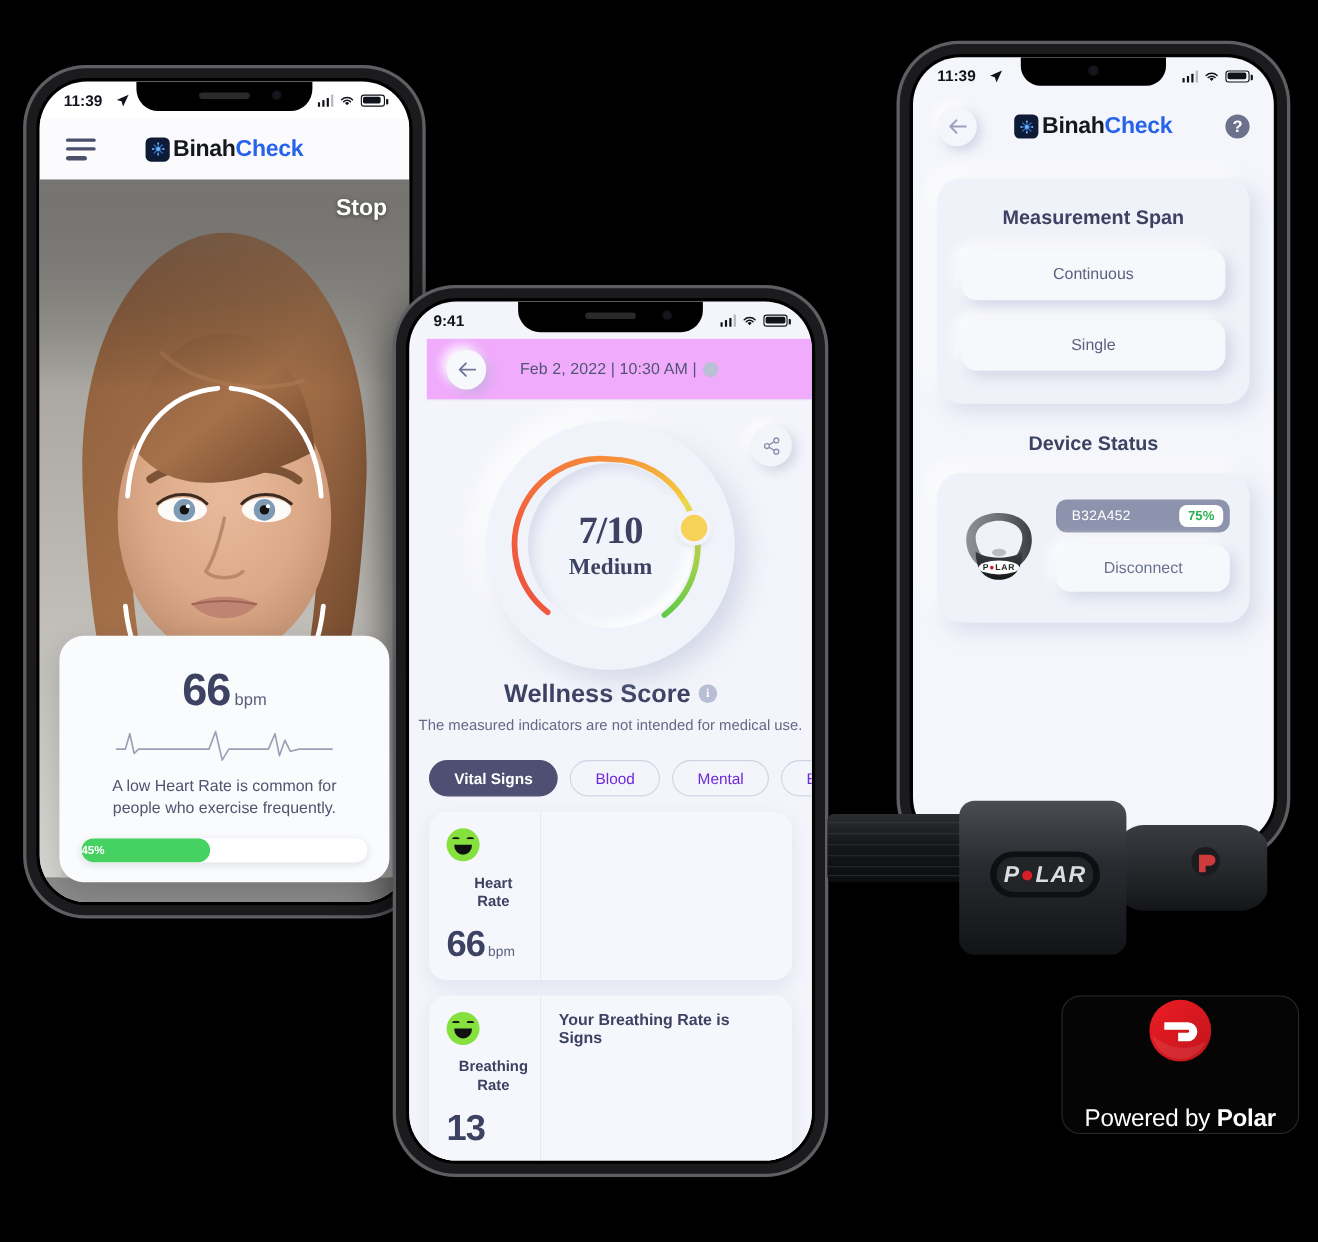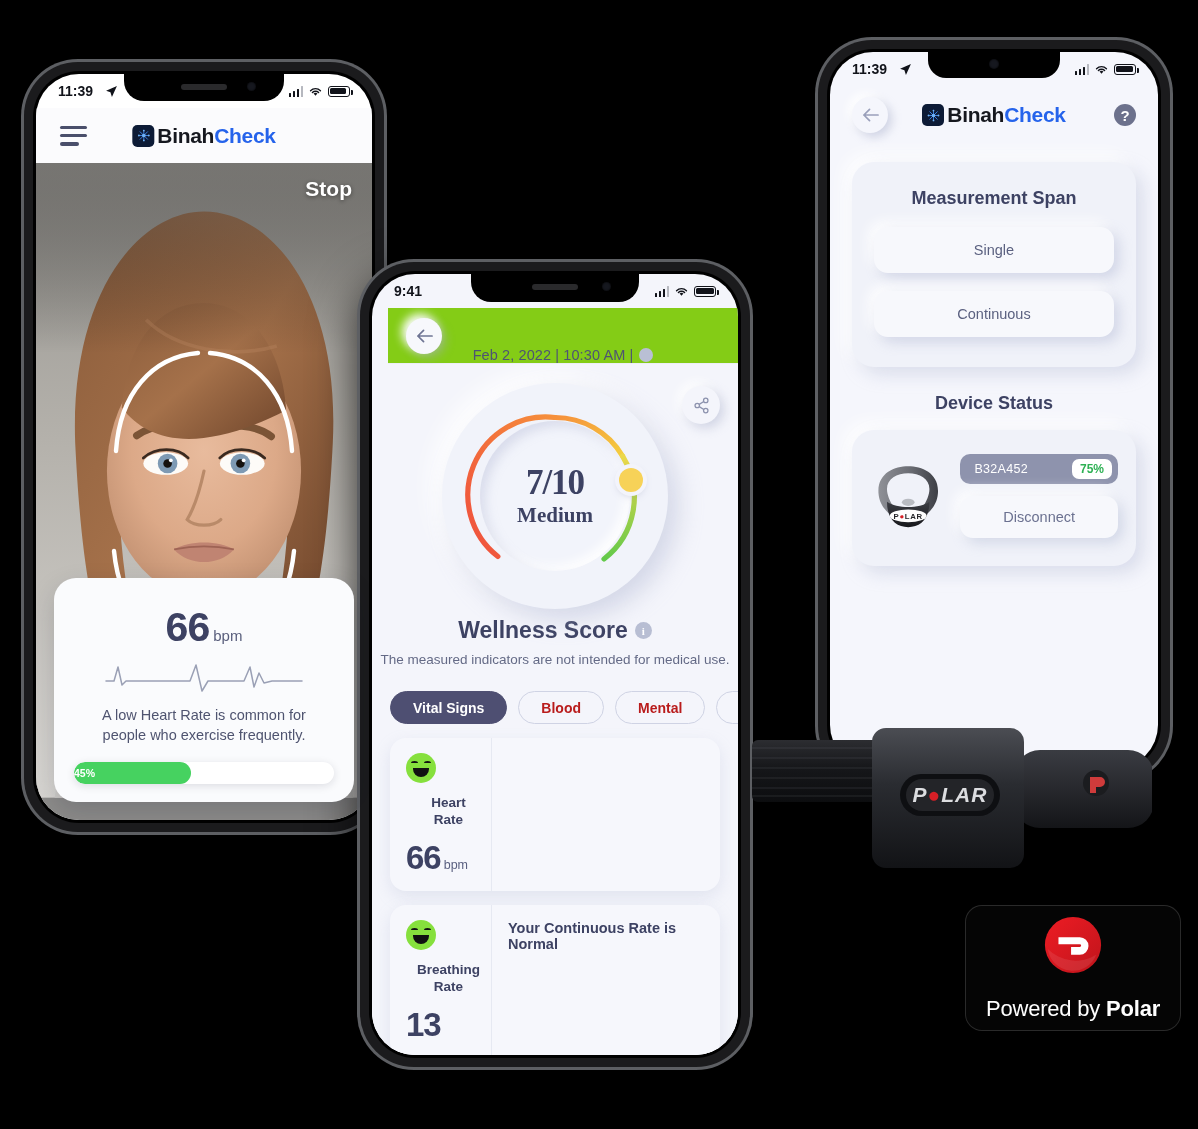--- a/index.html
+++ b/index.html
@@ -73,22 +73,22 @@
   .progress { margin-top:16px; height:22px; border-radius:11px; background:#ffffff;
               box-shadow:0 2px 8px rgba(20,25,50,.13); position:relative; overflow:hidden; }
   .progress .fill { position:absolute; left:0; top:0; bottom:0; border-radius:11px;
                     background:#46d260; display:flex; align-items:center; }
   .progress .pct { font-size:10.5px; font-weight:bold; color:#fff; }
 
   
   #p2 { left:360px; top:262px; width:390px; height:805px; }
   #p2 .notch { width:168px; height:28px; }
   .p2-screen { background:#f4f5fb; }
-  .p2-top { position:absolute; top:34px; left:16px; right:0; height:56px; background:#84cc16;
-            display:flex; align-items:flex-end; justify-content:center; border-bottom:1px solid #eceef6; }
+  .p2-top { position:absolute; top:34px; left:16px; right:0; height:56px; background:#f0abfc;
+            display:flex; align-items:center; justify-content:center; border-bottom:1px solid #eceef6; }
   .circle-btn { position:absolute; width:36px; height:36px; border-radius:50%; background:#f7f8fc;
                 box-shadow:4px 4px 10px rgba(163,170,200,.45), -4px -4px 10px #ffffff;
                 display:flex; align-items:center; justify-content:center; cursor:pointer; }
   .p2-back { left:18px; top:10px; }
   .date-line { font-size:14.5px; color:#4e5472; letter-spacing:.1px; display:flex; align-items:center; gap:6px; }
   .finger-ic { width:14px; height:14px; border-radius:50%; background:#b9bfd4; flex:none; }
   .p2-body { position:absolute; top:90px; left:0; right:0; bottom:0; background:#f4f5fb; overflow:hidden; }
   .share-btn { position:absolute; right:18px; top:22px; width:38px; height:38px; border-radius:50%;
                background:#f4f5fb; box-shadow:4px 4px 11px rgba(163,170,200,.45), -4px -4px 11px #ffffff;
                display:flex; align-items:center; justify-content:center; cursor:pointer; z-index:3; }
@@ -103,22 +103,22 @@
   .score-val { font-size:35px; font-weight:bold; color:#3d4263; letter-spacing:-1px; line-height:1; }
   .score-lbl { font-size:21px; font-weight:bold; color:#3d4263; margin-top:3px; }
   .ws-title { text-align:center; font-size:23px; font-weight:bold; color:#3d4263;
               margin-top:4px; display:flex; align-items:center; justify-content:center; gap:7px; }
   .info-ic { width:17px; height:17px; border-radius:50%; background:#b8bed3; color:#fff;
              font-size:11px; font-weight:bold; display:flex; align-items:center; justify-content:center;
              font-family:"Liberation Serif", serif; cursor:pointer; }
   .ws-sub { text-align:center; font-size:13.5px; line-height:1.35; color:#646a86; margin-top:7px; }
   .tabrow { display:flex; gap:11px; padding:0 18px; margin-top:22px; }
   .tab { flex:none; height:33px; padding:0 22px; border-radius:18px; border:1.4px solid #cfd3e4;
-         background:transparent; color:#b91c1c; font-size:14px; display:flex; align-items:center;
-         justify-content:center; white-space:nowrap; cursor:pointer;font-weight:bold; }
+         background:transparent; color:#6d28d9; font-size:14px; display:flex; align-items:center;
+         justify-content:center; white-space:nowrap; cursor:pointer; }
   .tab.active { background:#4e4f72; border-color:#4e4f72; color:#fff; font-weight:bold; }
   .sec-title { font-size:16px; font-weight:bold; color:#3d4263; padding:0 18px; margin-top:24px; }
   .vcard { margin:14px 18px 0; background:#f6f7fc; border-radius:16px; display:flex; overflow:hidden;
            box-shadow:0 6px 16px rgba(160,168,200,.22); }
   .vcard .left { width:102px; flex:none; padding:15px 0 14px 16px; border-right:1.2px solid #e6e9f2; }
   .emoji { width:30px; height:30px; border-radius:50%; background:#86e03d; position:relative; }
   .emoji .eye { position:absolute; top:8px; width:7px; height:4px; border-top:2.4px solid #111; border-radius:50% 50% 0 0; }
   .emoji .eye.l { left:5px; } .emoji .eye.r { right:5px; }
   .emoji .mouth { position:absolute; left:7px; top:15px; width:16px; height:9px; background:#111;
                   border-radius:0 0 9px 9px; }
@@ -164,21 +164,21 @@
               display:flex; align-items:center; justify-content:center; font-size:14.5px;
               color:#6b7190; cursor:pointer;
               box-shadow: 5px 5px 13px rgba(170,178,208,.42), -5px -5px 13px #ffffff; }
 
   
   #strap { position:absolute; left:752px; top:718px; width:400px; height:170px; z-index:40; }
 
   
   #polar-badge { position:absolute; left:966px; top:906px; width:214px; height:124px;
                  background:#050505; border-radius:16px; z-index:50;
-                 display:flex; flex-direction:column; align-items:center; justify-content:center; gap:20px;
+                 display:flex; flex-direction:column; align-items:center; justify-content:space-between; gap:20px;
                  box-shadow:0 0 0 1px #2a2a2a; }
   .polar-logo { width:62px; height:62px; }
   .polar-text { font-size:22px; color:#ffffff; letter-spacing:-.2px; }
   .polar-text b { font-weight:bold; }
 </style>
 </head>
 <body>
 
 <div id="stage">
 
@@ -454,21 +454,21 @@
               </div>
               <div class="vname">
                 <div>Breathing</div>
                   <div>Rate</div>
               </div>
               <div class="vnum">
                 <span>13</span>
               </div>
             </div>
             <div class="right">
-              <div class="vhead">Your Continuous Rate is Normal</div>
+              <div class="vhead">Your Breathing Rate is Signs</div>
             </div>
           </div>
 
         </div>
       </div>
     </div>
   </div>
 
   <div class="phone" id="p3">
     <div class="bezel">
@@ -527,22 +527,22 @@
             </span>
             <span class="brand-name"><span>Binah</span><b>Check</b></span>
           </div>
           <div class="help-ic">?</div>
         </div>
 
         <div style="position:absolute;top:92px;left:0;right:0;bottom:0;">
 
           <div class="panel">
             <div class="panel-title">Measurement Span</div>
+            <div class="soft-btn">Continuous</div>
             <div class="soft-btn">Single</div>
-            <div class="soft-btn">Continuous</div>
           </div>
 
           <div class="panel2">
             <div class="panel-title">Device Status</div>
             <div class="device-card">
               <svg width="108" height="96" viewBox="0 0 108 96">
                 <defs>
                   <linearGradient id="beltG" x1="0" y1="0" x2="1" y2="0">
                     <stop offset="0" stop-color="#8f9197"></stop>
                       <stop offset=".5" stop-color="#6d6f76"></stop>

